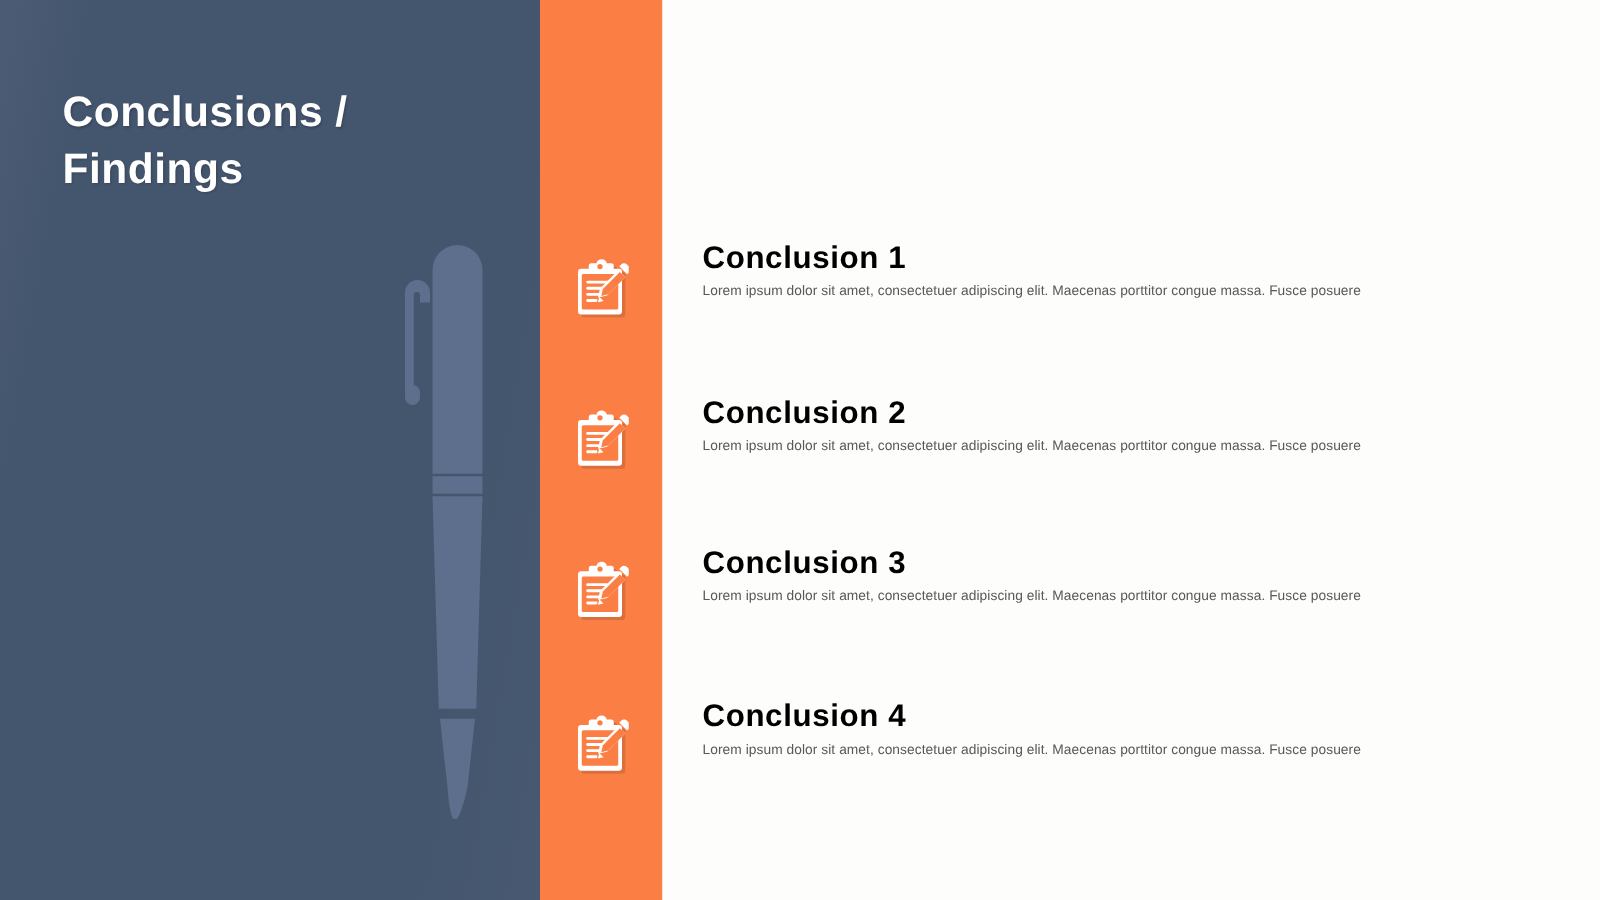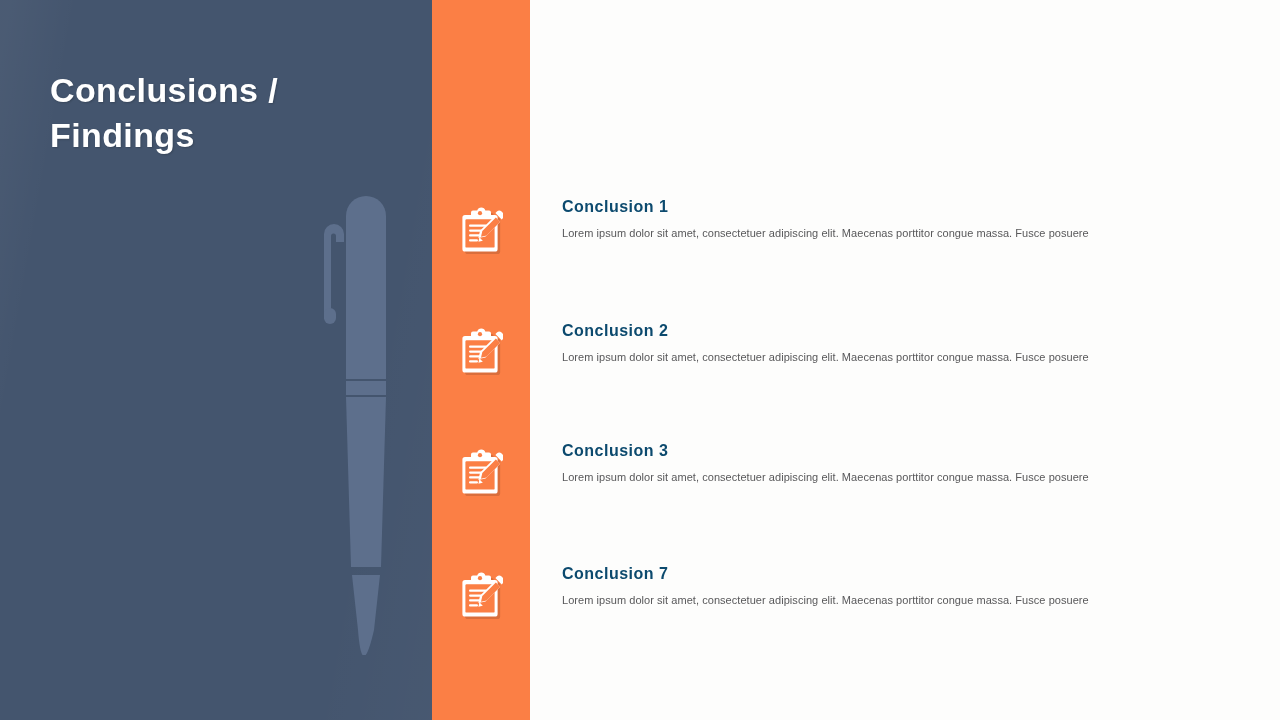--- a/index.html
+++ b/index.html
@@ -89,22 +89,22 @@
     width: 750px;
     height: 720px;
     background: #fdfdfc;
   }
   .conclusion-block {
     position: absolute;
     left: 32px;
     width: 690px;
   }
   .conclusion-heading {
-    color: #0c4a6e;
-    font-size: 16px;
+    color: #000000;
+    font-size: 25px;
     font-weight: bold;
     letter-spacing: 0.5px;
     margin: 0 0 6px 0;
     line-height: 23px;
   }
   .conclusion-body {
     color: #58585a;
     font-size: 11px;
     line-height: 19.5px;
     margin: 0;
@@ -244,18 +244,18 @@
       <div class="conclusion-heading">Conclusion  2</div>
       <div class="conclusion-body">Lorem ipsum dolor sit amet, consectetuer adipiscing elit. Maecenas porttitor congue massa. Fusce posuere</div>
     </div>
 
     <div class="conclusion-block" style="top:439px;">
       <div class="conclusion-heading">Conclusion  3</div>
       <div class="conclusion-body">Lorem ipsum dolor sit amet, consectetuer adipiscing elit. Maecenas porttitor congue massa. Fusce posuere</div>
     </div>
 
     <div class="conclusion-block" style="top:562px;">
-      <div class="conclusion-heading">Conclusion  7</div>
+      <div class="conclusion-heading">Conclusion  4</div>
       <div class="conclusion-body">Lorem ipsum dolor sit amet, consectetuer adipiscing elit. Maecenas porttitor congue massa. Fusce posuere</div>
     </div>
 
   </div>
 </div>
 
 </body></html>

